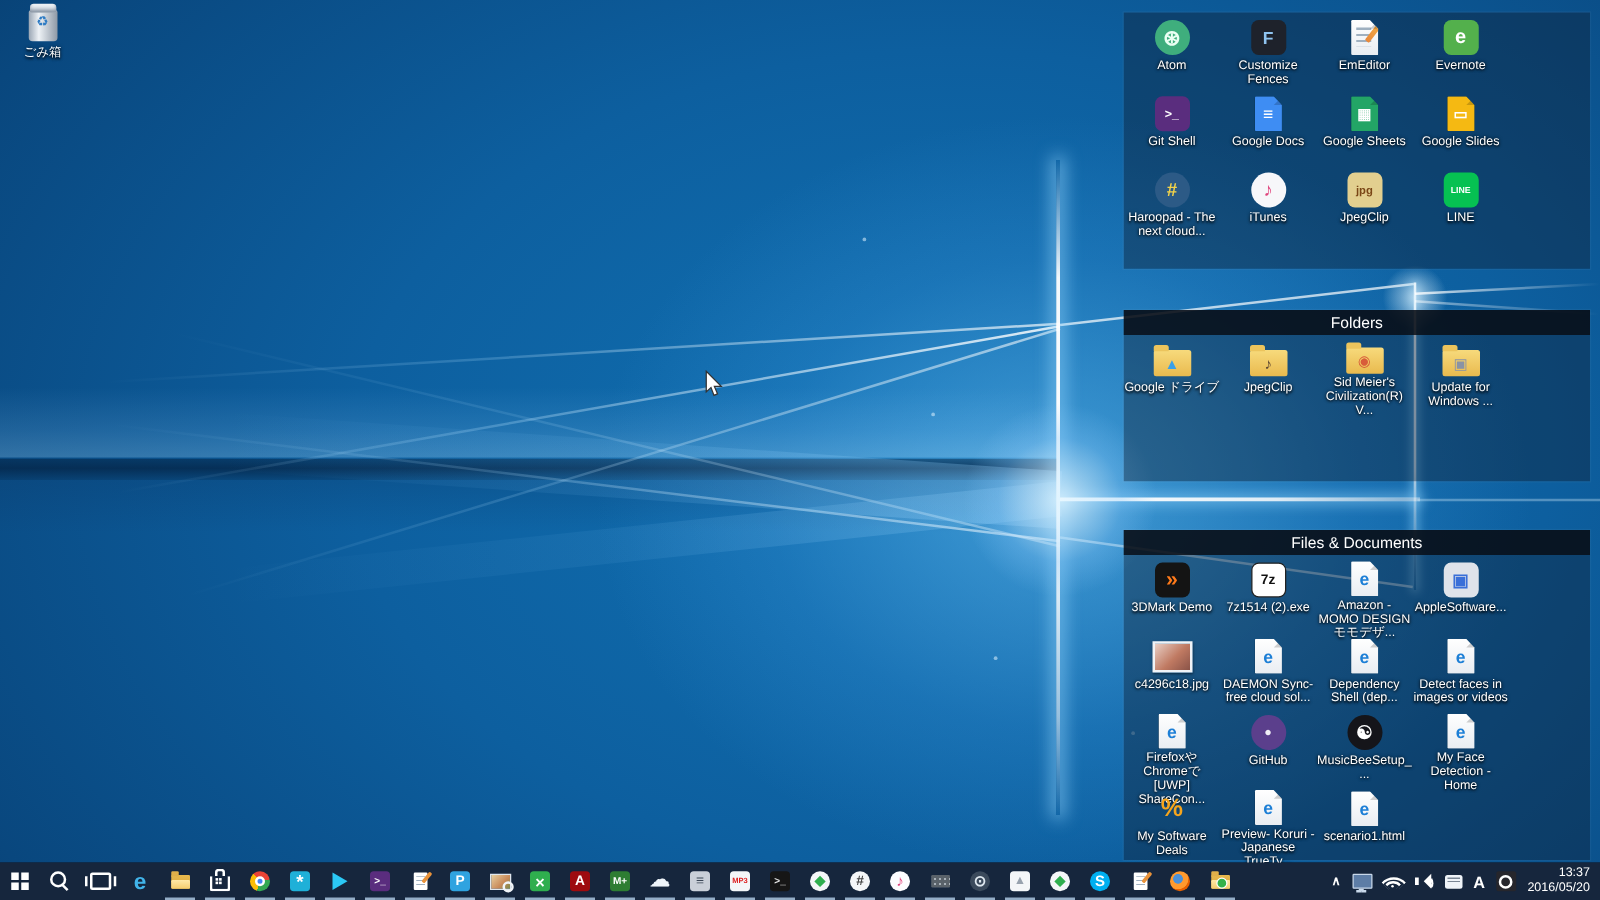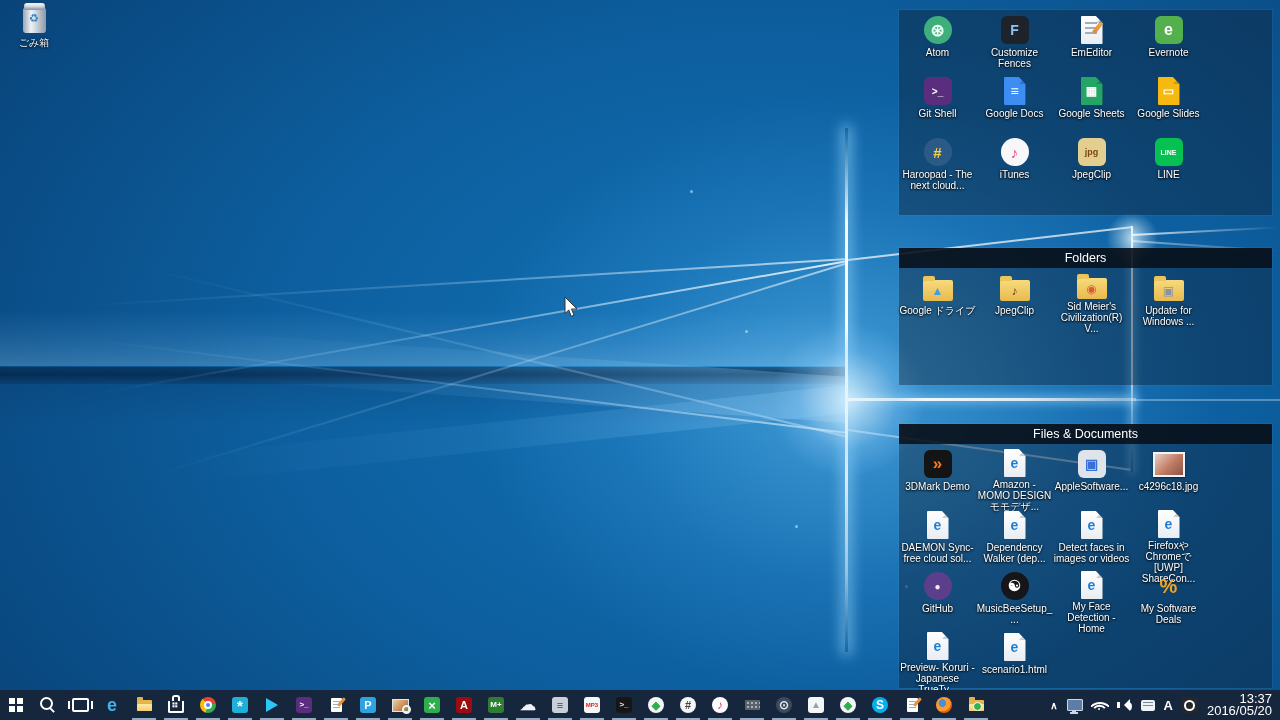--- a/index.html
+++ b/index.html
@@ -109,21 +109,21 @@
   .tr-wifi i:nth-child(3){width:2px;height:2px;left:6px;top:9px;background:#fff;border-radius:50%;border:none;transform:none}
   .tr-vol{position:relative;width:15px;height:12px}
   .tr-vol .bx{position:absolute;left:0;top:3px;width:3px;height:6px;background:#fff}
   .tr-vol .tri{position:absolute;left:1px;top:0;width:0;height:0;border:6px solid transparent;border-right:6px solid #fff}
   .tr-vol .arc{position:absolute;right:0;top:2px;width:7px;height:7px;border:2px solid #fff;border-left-color:transparent;border-top-color:transparent;border-bottom-color:transparent;border-radius:50%}
   .tr-pad{width:14px;height:11px;background:#eef3f8;border-radius:2px;position:relative}
   .tr-pad::before{content:"";position:absolute;left:2px;right:2px;top:2px;height:6px;background:repeating-linear-gradient(180deg,#7a8694 0 1px,rgba(0,0,0,0) 1px 3px)}
   .tr-a{font-size:13px;font-weight:bold}
   .tr-ime{width:16px;height:16px;background:#26262c;border-radius:2px;display:flex;align-items:center;justify-content:center}
   .tr-ime i{width:7px;height:7px;border:2px solid #fff;border-radius:50%}
-  .tr-clock{font-size:13px;line-height:12px;text-align:right}
+  .tr-clock{font-size:10px;line-height:12px;text-align:right}
 
   
   .cursor{position:absolute;left:564px;top:296px;z-index:9}
 </style>
 </head>
 <body>
 
 <div id="screen">
 
   <div class="wp">
@@ -281,20 +281,26 @@
         <div class="fence-title">Files &amp; Documents</div>
         <div class="fence-grid">
           <div class="fi">
             <div class="ic">
               <span class="k-sq" style="background: rgb(20, 20, 20); color: rgb(255, 122, 26); font-size: 17px;">»</span>
             </div>
             <div class="lbl">3DMark Demo</div>
           </div>
           <div class="fi">
             <div class="ic">
+              <span class="k-sq" style="background: rgb(255, 255, 255); color: rgb(17, 17, 17); font-size: 11px; border: 1px solid rgb(34, 34, 34);">7z</span>
+            </div>
+            <div class="lbl">7z1514 (2).exe</div>
+          </div>
+          <div class="fi">
+            <div class="ic">
               <span class="k-page">
                 <span class="eg">e</span>
               </span>
             </div>
             <div class="lbl">Amazon - MOMO DESIGN モモデザ...</div>
           </div>
           <div class="fi">
             <div class="ic">
               <span class="k-sq" style="background: rgb(223, 227, 234); color: rgb(58, 111, 216); font-size: 14px;">▣</span>
             </div>
@@ -313,21 +319,21 @@
               </span>
             </div>
             <div class="lbl">DAEMON Sync- free cloud sol...</div>
           </div>
           <div class="fi">
             <div class="ic">
               <span class="k-page">
                 <span class="eg">e</span>
               </span>
             </div>
-            <div class="lbl">Dependency Walker (dep...</div>
+            <div class="lbl">Dependency Shell (dep...</div>
           </div>
           <div class="fi">
             <div class="ic">
               <span class="k-page">
                 <span class="eg">e</span>
               </span>
             </div>
             <div class="lbl">Detect faces in images or videos</div>
           </div>
           <div class="fi">

